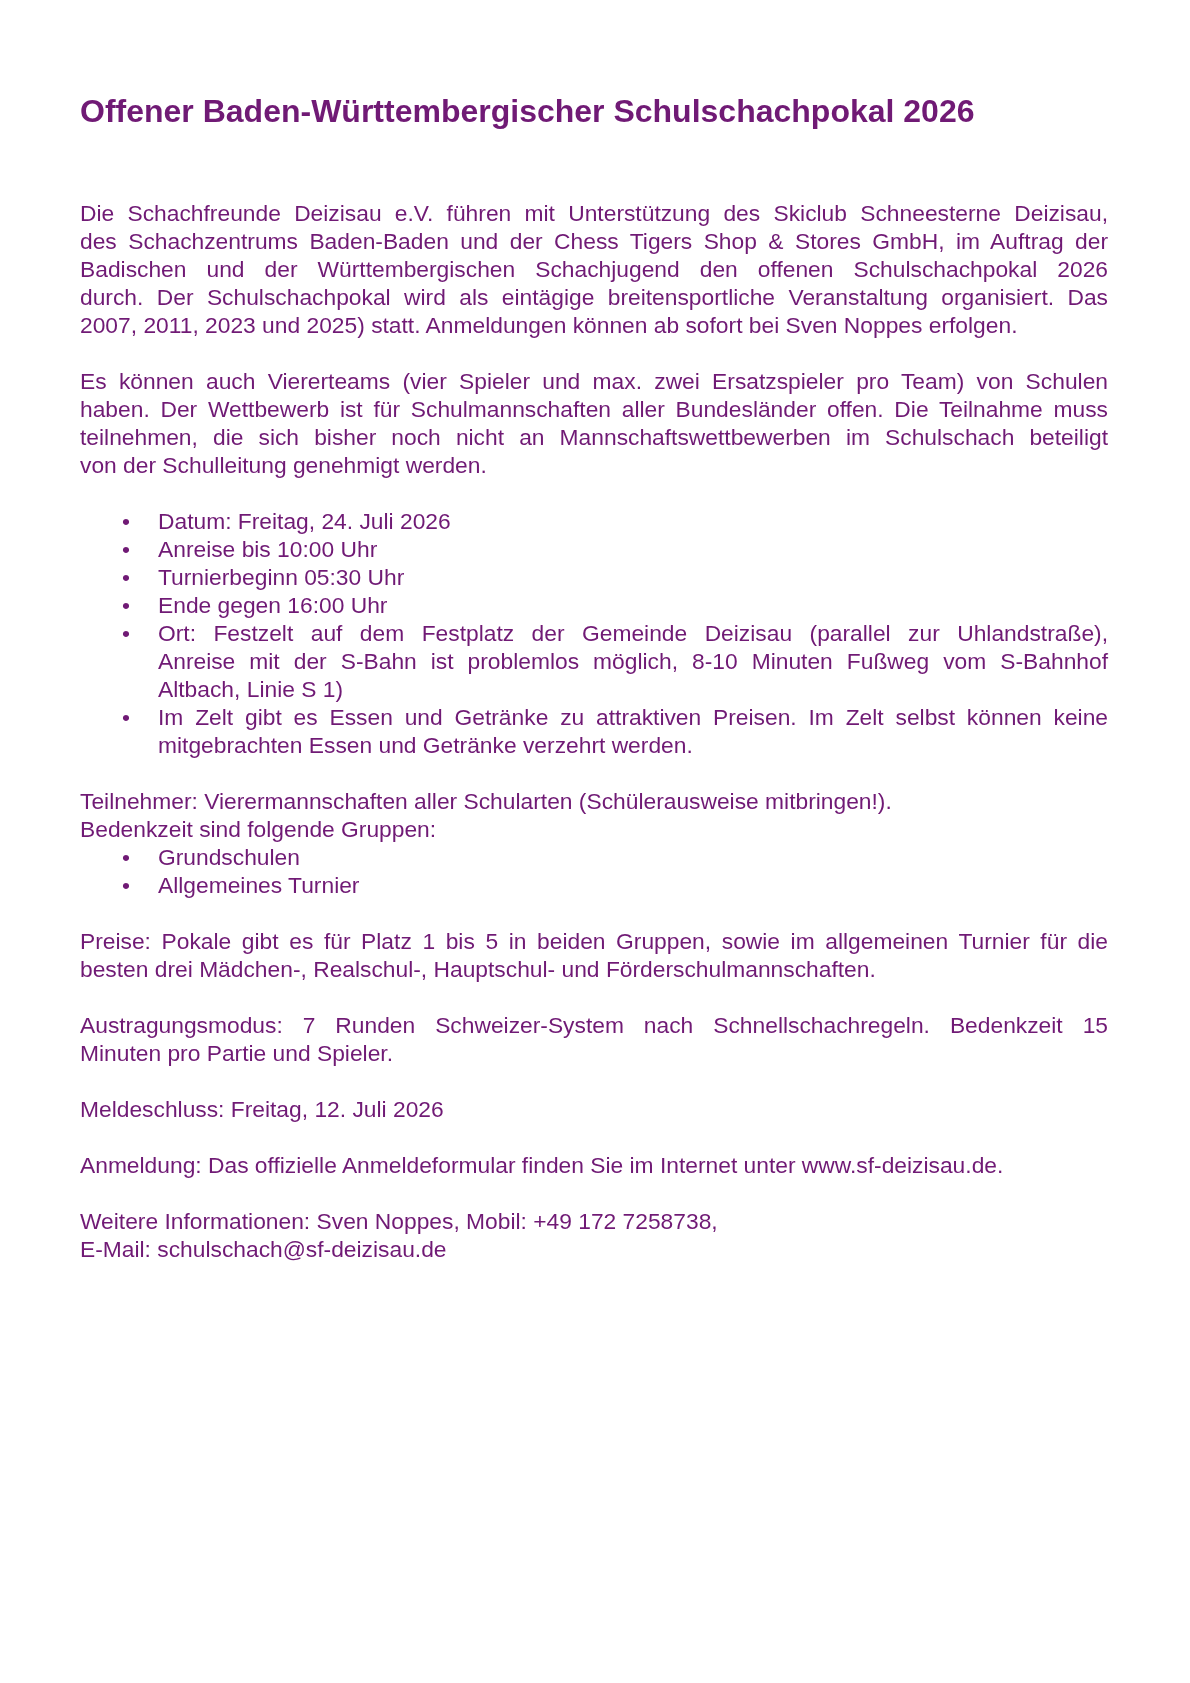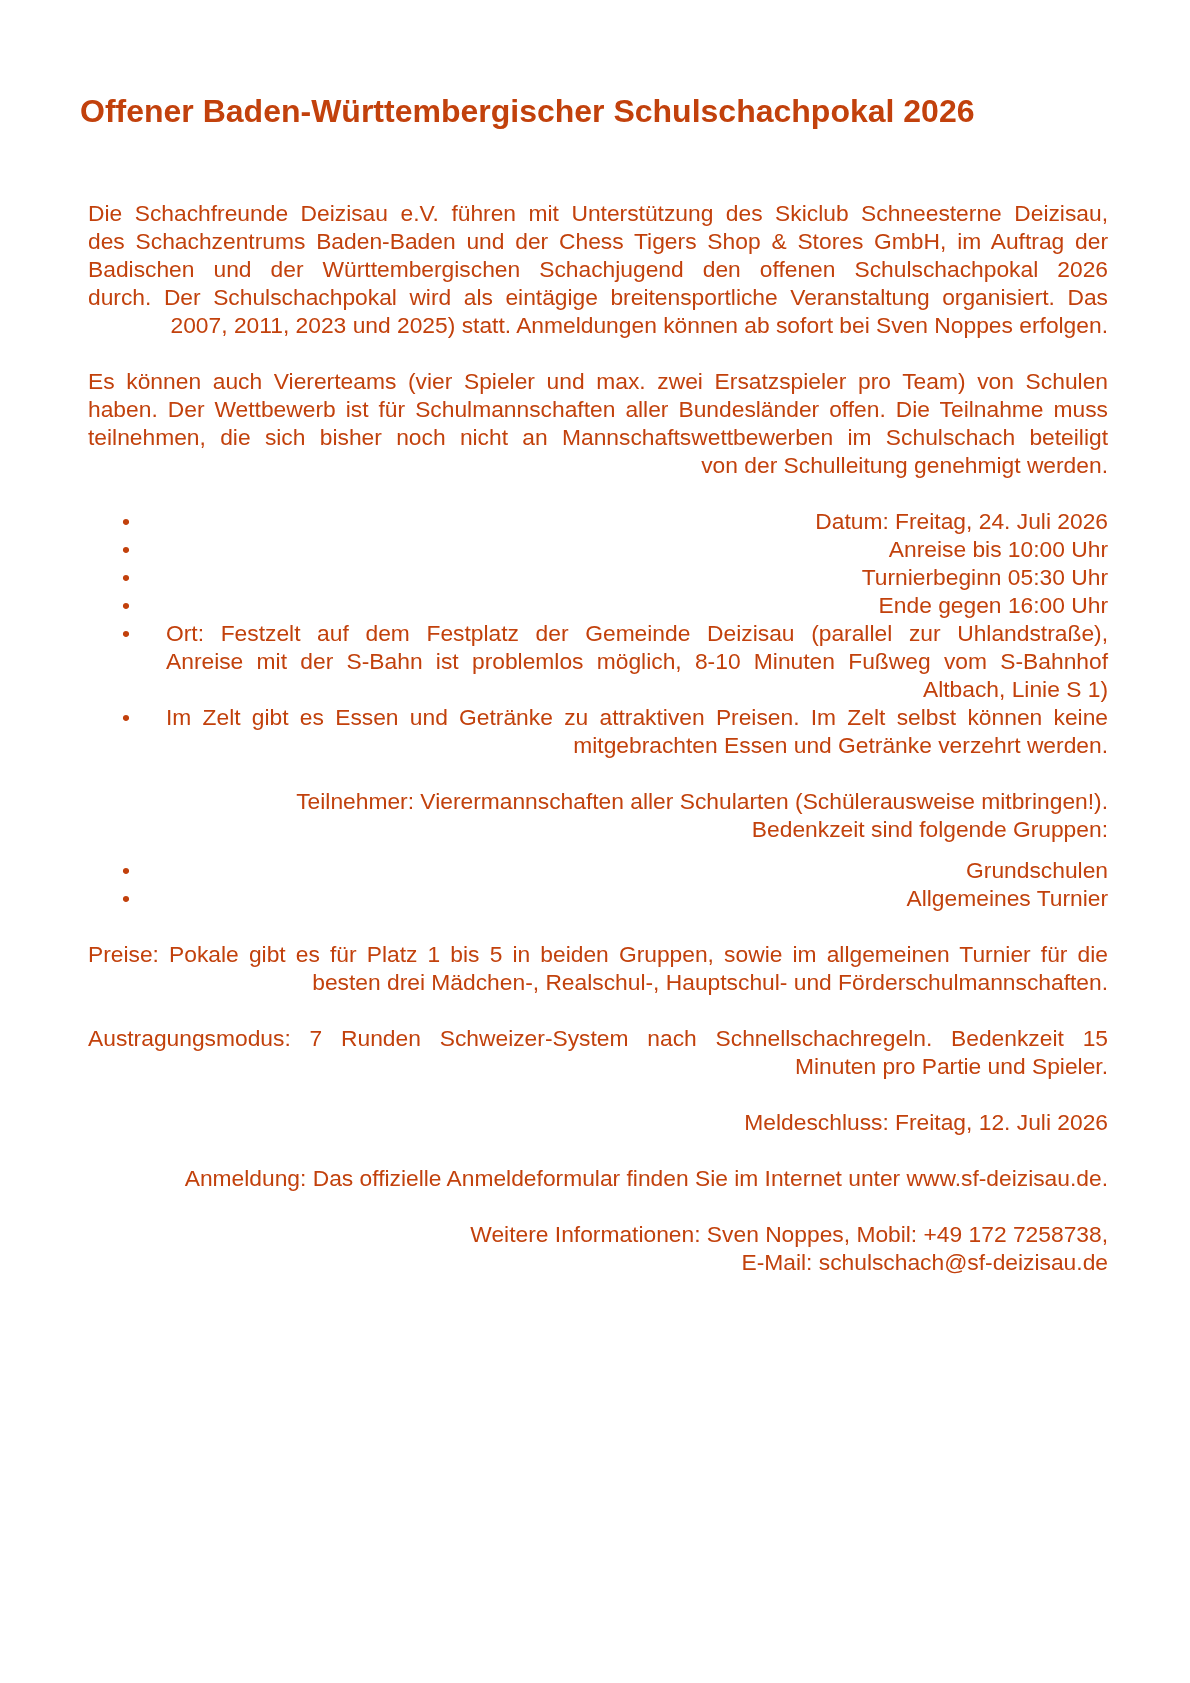--- a/index.html
+++ b/index.html
@@ -2,40 +2,40 @@
 <html lang="de"><head>
 <meta charset="utf-8">
 <style>
   html, body { margin: 0; padding: 0; background: #ffffff; }
   .page {
     position: relative;
     width: 1190px;
     height: 1683px;
     box-sizing: border-box;
     background: #ffffff;
-    color: #c2410c;
+    color: #701a75;
     font-family: "Liberation Sans", sans-serif;
     font-size: 22.8px;
     line-height: 28px;
     padding: 91px 0 0 80px;
     overflow: hidden;
   }
   .content { width: 1028px; }
   h1.doc-title {
     font-size: 32px;
     line-height: 40px;
     font-weight: bold;
     margin: 0 0 68px 0;
     white-space: nowrap;
   }
   .para { margin: 0 0 28px 0; }
-  .para.tight { margin-bottom: 13px; }
+  .para.tight { margin-bottom: 0; }
   
-  .jl { text-align: justify; text-align-last: justify; margin-left: 8px; }
-  .ll { text-align: right; }
+  .jl { text-align: justify; text-align-last: justify; }
+  .ll { text-align: left; }
   ul.list {
     list-style: none;
     margin: 0 0 28px 0;
     padding: 0;
   }
   ul.list > li {
     position: relative;
     padding-left: 78px;
   }
   ul.list > li .bullet {

